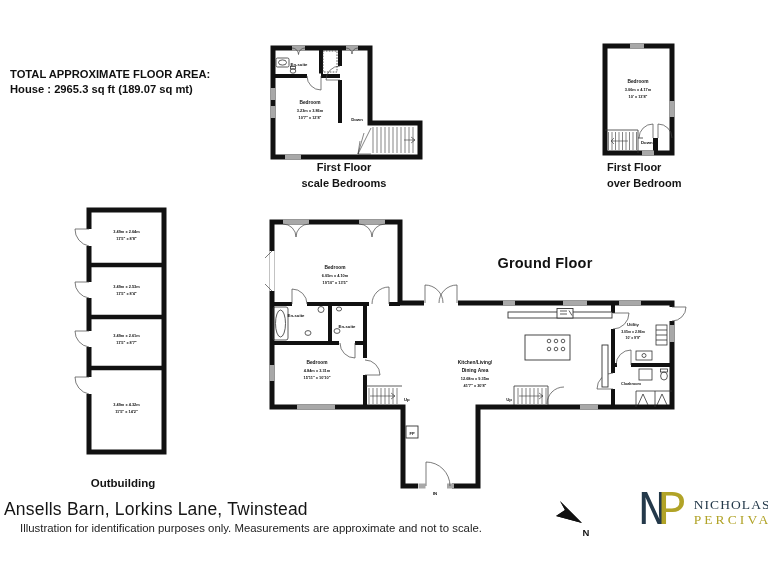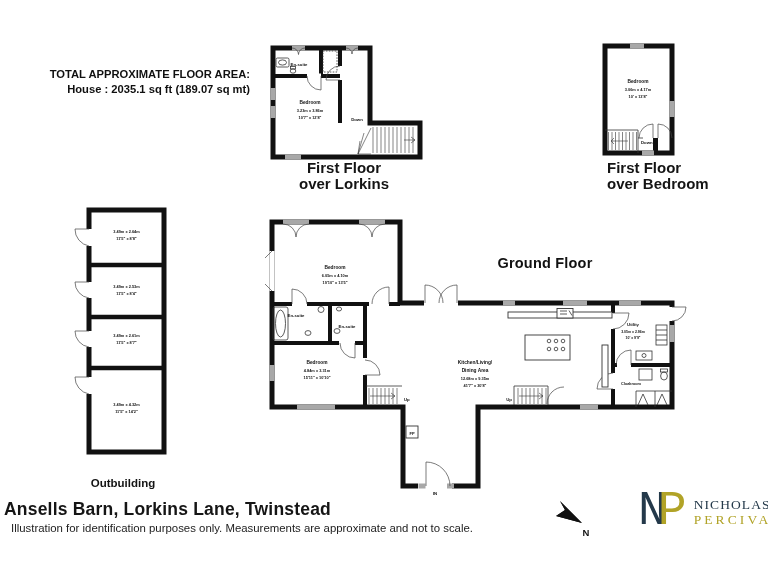--- a/index.html
+++ b/index.html
@@ -1,27 +1,27 @@
 <!DOCTYPE html>
 <html><head>
 <meta charset="utf-8">
 <style>
   html,body{margin:0;padding:0;background:#fff;}
   .page{position:relative;width:768px;height:576px;background:#fff;overflow:hidden;
         font-family:"Liberation Sans", sans-serif;color:#111;}
   .abs{position:absolute;}
   
-  .area-block{left:10px;top:67px;width:240px;text-align:right;font-weight:700;
+  .area-block{left:10px;top:67px;width:240px;text-align:left;font-weight:700;
               font-size:11.2px;line-height:14.8px;color:#101010;}
   
-  .plan-title{font-weight:700;font-size:15px;line-height:15.5px;color:#141414;}
+  .plan-title{font-weight:700;font-size:11px;line-height:15.5px;color:#141414;}
   .tc{text-align:center;}
   
-  .prop-title{left:4px;top:499px;font-weight:700;font-size:17.5px;letter-spacing:.2px;color:#151515;}
-  .disclaimer{left:11px;top:522px;font-size:11.4px;color:#222;}
+  .prop-title{left:4px;top:499px;font-weight:400;font-size:17.5px;letter-spacing:.2px;color:#151515;}
+  .disclaimer{left:20px;top:522px;font-size:11.4px;color:#222;}
   .credit{right:3px;top:543px;font-size:10.6px;letter-spacing:.3px;}
   
   .logo{left:638px;top:489px;display:flex;align-items:flex-start;}
   .np{font-family:Liberation Mono, monospace;font-size:48px;line-height:44px;}
   .np .p{margin-left:-9px;}
   .names{display:flex;flex-direction:column;margin-left:7px;padding-top:9px;
          font-family:"Liberation Serif", serif;font-size:13.5px;line-height:14.5px;}
   .names .n2{letter-spacing:3.1px;}
   .names .n1{letter-spacing:1.1px;}
   
@@ -45,21 +45,21 @@
   .t-gtitle{font-weight:700;font-size:14.5px;text-anchor:middle;letter-spacing:.2px;}
   .t-n{font-weight:700;font-size:9.5px;text-anchor:middle;}
 </style>
 </head>
 <body>
 
 <div class="page">
 
   <div class="abs area-block">
     <div>TOTAL APPROXIMATE FLOOR AREA:</div>
-    <div>House : 2035.1 sq ft (189.07 sq mt)</div>
+    <div>House : 2965.3 sq ft (189.07 sq mt)</div>
   </div>
 
   <svg class="abs" style="left:263px;top:36px;" width="162" height="125" viewBox="0 0 162 125">
     <g>
       <path class="wall" d="M10,12 H107 V87 H157 V121 H10 Z"></path>
       <path class="iwall" d="M10,40 H44 M58,40 H77 M58,12 V40 M77,12 V30 M77,44 V87"></path>
       <rect class="gap" x="44" y="37.5" width="14" height="5"></rect>
     </g>
     <g>
       <rect class="win" x="29" y="9.5" width="13" height="5"></rect>
@@ -87,21 +87,21 @@
       <path class="tread" d="M141,104 H152 M152,104 L148,101 M152,104 L148,107"></path>
     </g>
     <text class="t-lab" x="36" y="30">En-suite</text>
     <text class="t-lab" x="94" y="84.5">Down</text>
     <text class="t-name" x="47" y="68">Bedroom</text>
     <text class="t-dimb" x="47" y="76">3.23m x 3.86m</text>
     <text class="t-dimb" x="47" y="83">10'7" x 12'8"</text>
   </svg>
   <div class="abs plan-title tc" style="left:263px;top:160px;width:162px;">
     <div>First Floor</div>
-    <div>over Lorkins</div>
+    <div>scale Bedrooms</div>
   </div>
 
   <svg class="abs" style="left:598px;top:38px;" width="85" height="120" viewBox="0 0 85 120">
     <g>
       <path class="wall" d="M7,8 H74 V115 H7 Z"></path>
       <rect class="blk" x="55" y="100" width="5" height="15"></rect>
       <path class="thin" d="M7,92 H40 M40,92 V115 M40,100 H45"></path>
     </g>
     <g>
       <rect class="win" x="32" y="5.5" width="14" height="5"></rect>

